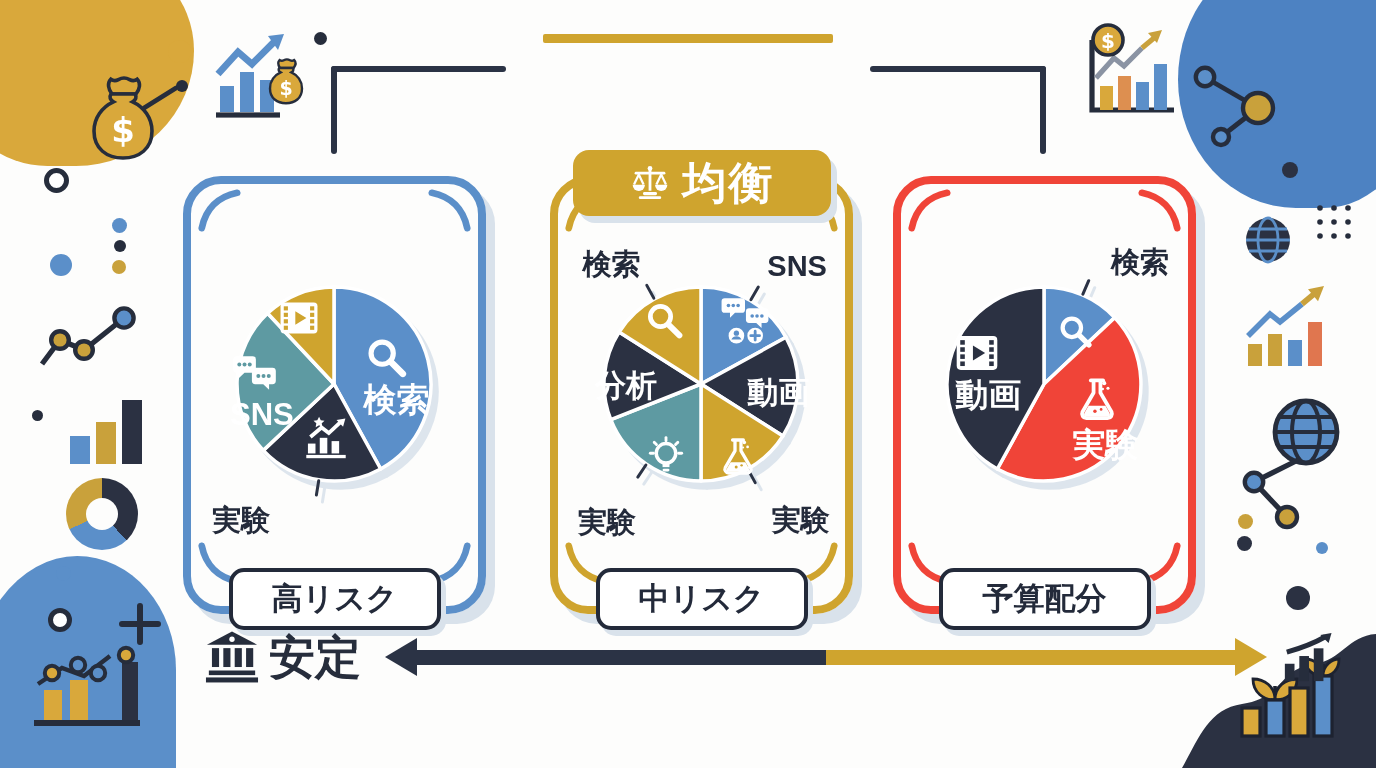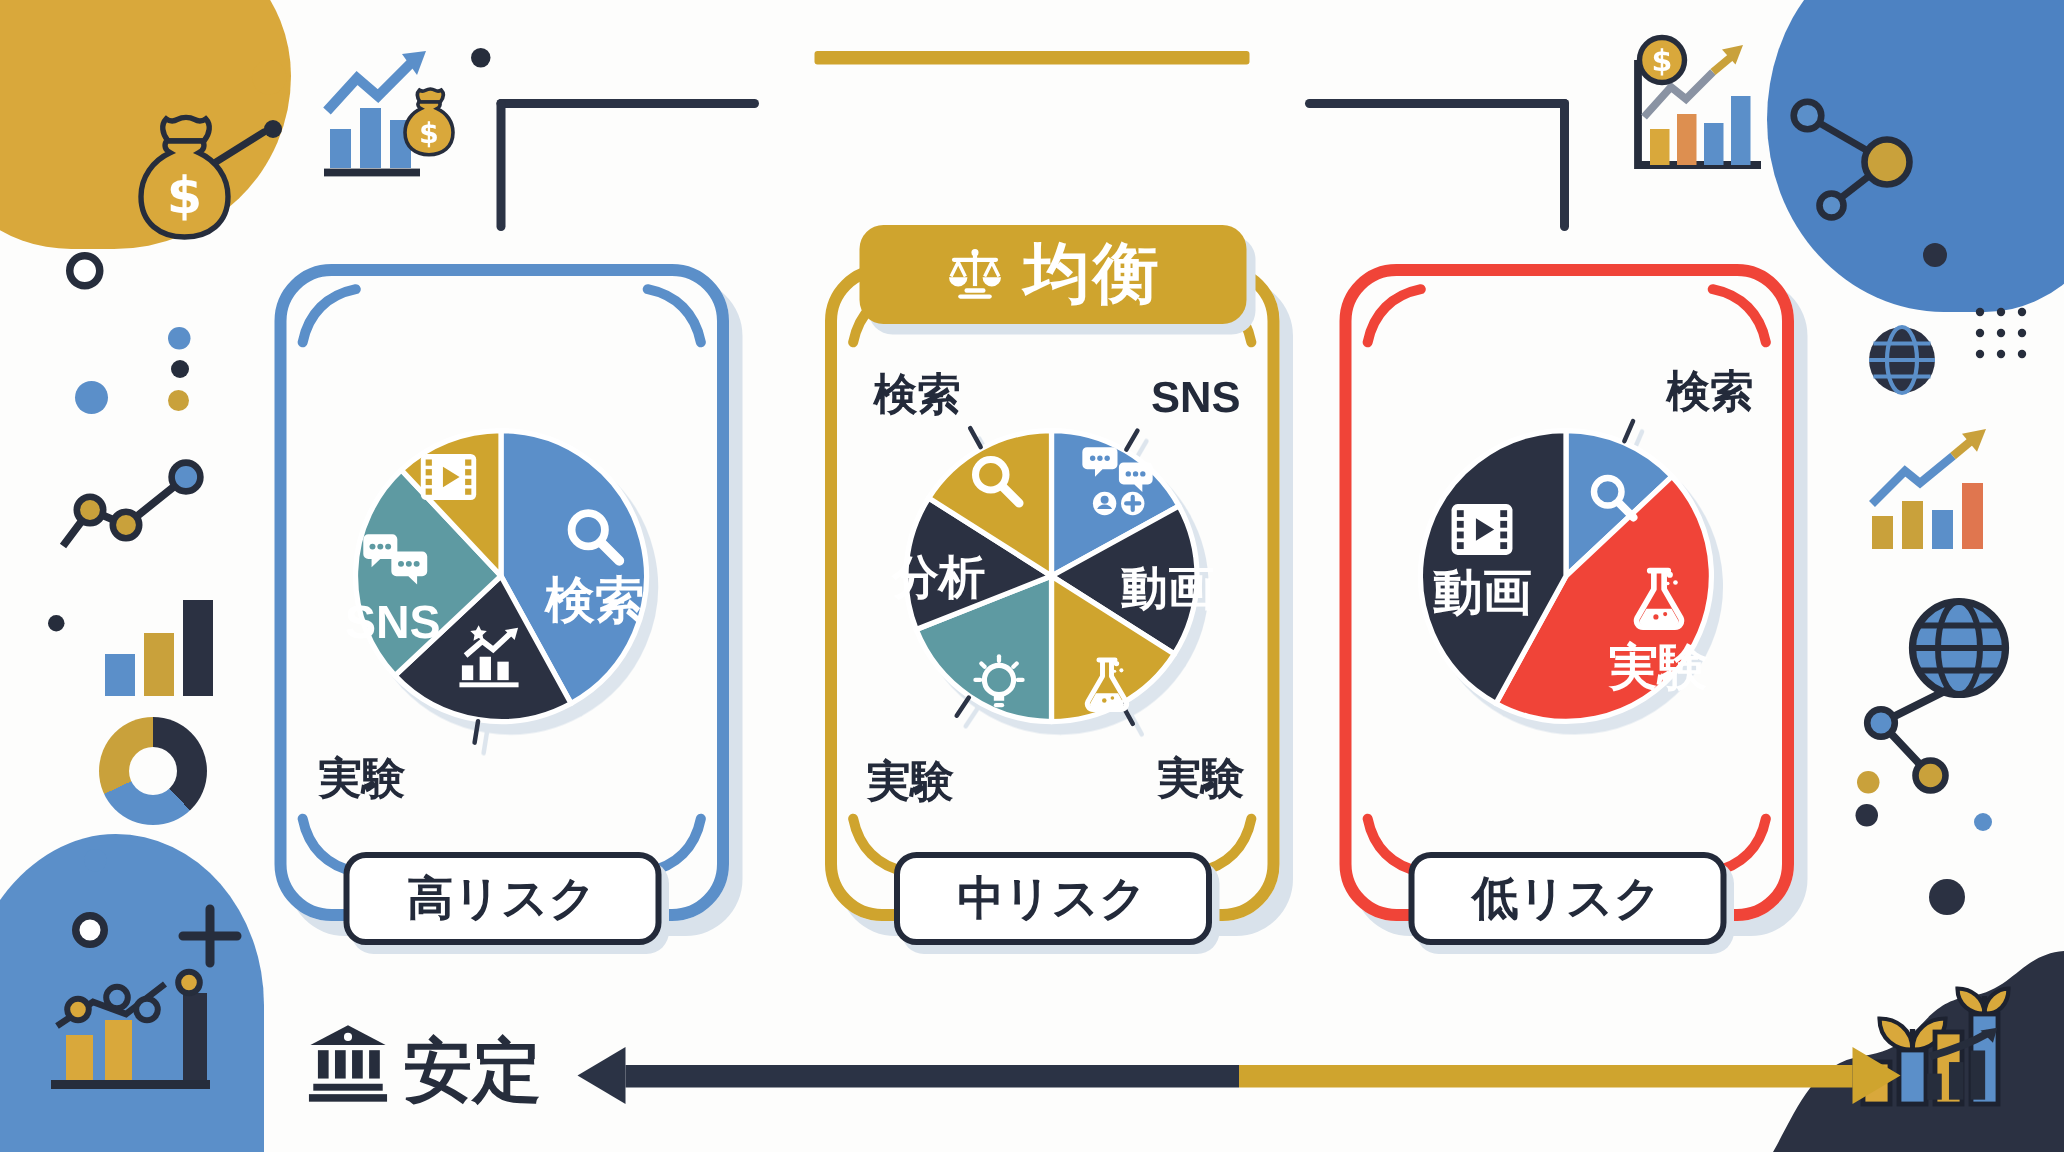--- a/index.html
+++ b/index.html
@@ -18,29 +18,29 @@
     border-radius:38px;box-shadow:9px 10px 0 #d9e2eb}
   .sw{position:absolute;width:44px;height:44px;z-index:1;color:var(--cc)}
   .sw path{stroke:currentColor;stroke-width:7;fill:none;stroke-linecap:round}
   .chead{position:absolute;left:50%;transform:translateX(-50%);top:0;width:258px;height:66px;
     background:var(--cc);border-radius:16px;display:flex;align-items:center;justify-content:center;
     gap:12px;box-shadow:6px 7px 0 #d9e2eb;z-index:3}
   .hlabel{font-size:44px;font-weight:800;color:#fff;line-height:1;letter-spacing:2px}
   .pie{position:absolute;left:27px;top:104px;width:260px;height:260px;z-index:2}
   .pie-svg{width:260px;height:260px;display:block;filter:drop-shadow(6px 7px 0 #dde5ed)}
   .tag{position:absolute;transform:translate(-50%,-50%);display:flex;flex-direction:column;
-    align-items:center;gap:3px;pointer-events:none;z-index:2;line-height:1}
+    align-items:flex-start;gap:3px;pointer-events:none;z-index:2;line-height:1}
   .lin{color:#fff;font-weight:900;line-height:1;white-space:nowrap}
   .lout{color:#232a3a;font-weight:900;line-height:1;white-space:nowrap;font-size:29px}
   .risk{position:absolute;left:50%;transform:translateX(-50%);top:418px;min-width:148px;padding:0 28px;
     height:54px;background:#fff;border:4px solid #232a3a;border-radius:15px;display:flex;
     align-items:center;justify-content:center;font-size:31px;font-weight:800;color:#232a3a;
     box-shadow:5px 6px 0 #d9e2eb;z-index:3;white-space:nowrap}
-  .axis{position:absolute;left:205px;top:664px;width:1130px;height:72px;display:flex;
-    align-items:flex-end;z-index:2}
+  .axis{position:absolute;left:205px;top:621px;width:1130px;height:72px;display:flex;
+    align-items:center;z-index:2}
   .alabel{font-size:46px;font-weight:900;margin:0 10px;color:#262d3c;line-height:1}
   .arrow{flex:1;display:flex;align-items:center;margin:0 14px}
   .ah{width:0;height:0;border-top:19px solid transparent;border-bottom:19px solid transparent;display:block}
   .ah.l{border-right:32px solid #2b3345}
   .ah.r{border-left:32px solid #cfa42e}
   .abar{height:15px;flex:1;display:block}
   .abar.dark{background:#2b3345}.abar.gold{background:#cfa42e}
   .ic{display:inline-flex}
   .ic svg{width:100%;height:100%;display:block;overflow:visible}
   .aic{display:inline-flex;width:54px;height:54px}
@@ -525,21 +525,21 @@
                 <rect x="20.2" y="7.6" width="2.7" height="2.7"></rect>
                 <rect x="20.2" y="11.8" width="2.7" height="2.7"></rect>
                 <rect x="20.2" y="16" width="2.7" height="2.7"></rect>
                 <path d="M10.6 6.6l7.2 4.4-7.2 4.4z"></path>
               </g>
             </svg>
           </span>
           <span class="lin" style="font-size:33px">動画</span>
         </div>
       </div>
-    <div class="risk">低リスク</div>
+    <div class="risk">予算配分</div>
   </section>
 
   <div class="axis">
     <span class="aic">
         <span class="ic" style="width:54px;height:54px">
           <svg viewBox="0 0 28 28">
             <g fill="#262d3c">
               <path d="M14 .8L27 7.6H1z"></path>
               <rect x="3.6" y="9.4" width="3.7" height="9.8"></rect>
               <rect x="9.5" y="9.4" width="3.7" height="9.8"></rect>

